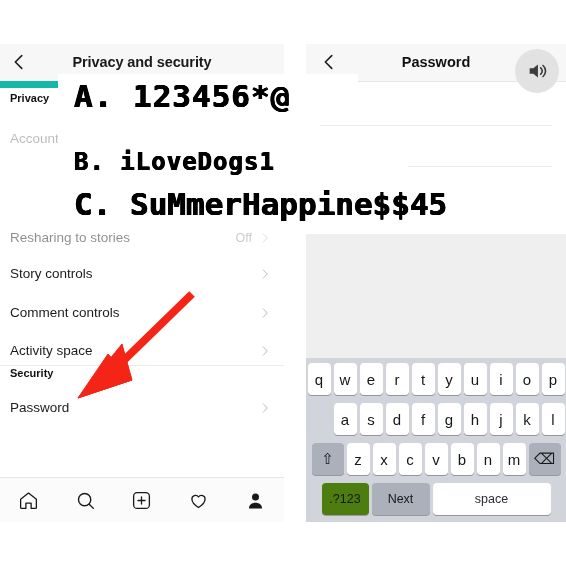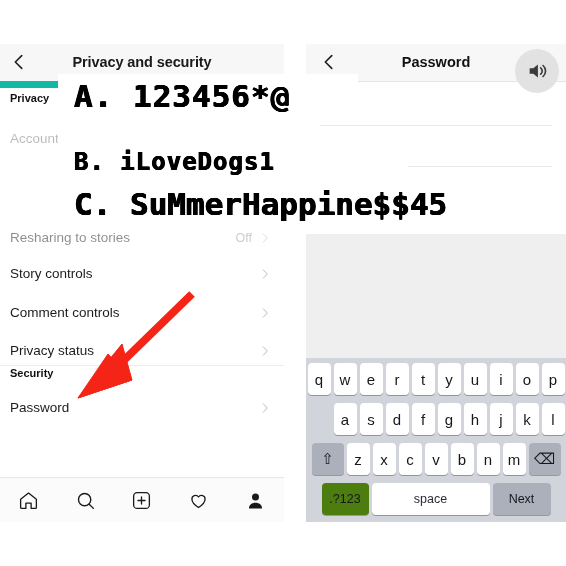--- a/index.html
+++ b/index.html
@@ -374,21 +374,21 @@
     <div class="row" style="top:250px;">
       <div class="row-label">Comment controls</div>
       <span class="row-chev">
         <svg viewBox="0 0 24 24" width="14" height="16" fill="none" stroke="currentColor" stroke-width="1.7" stroke-linecap="round" stroke-linejoin="round">
             <polyline points="9 5 16 12 9 19"></polyline>
           </svg>
       </span>
     </div>
 
     <div class="row" style="top:288px;">
-      <div class="row-label">Privacy status</div>
+      <div class="row-label">Activity space</div>
       <span class="row-chev">
         <svg viewBox="0 0 24 24" width="14" height="16" fill="none" stroke="currentColor" stroke-width="1.7" stroke-linecap="round" stroke-linejoin="round">
             <polyline points="9 5 16 12 9 19"></polyline>
           </svg>
       </span>
     </div>
 
     <div class="hairline" style="top:321px;"></div>
 
     <div class="section-head" style="top:323px;">Security</div>
@@ -499,22 +499,22 @@
         <div class="key">x</div>
         <div class="key">c</div>
         <div class="key">v</div>
         <div class="key">b</div>
         <div class="key">n</div>
         <div class="key">m</div>
         <div class="key wide">⌫</div>
       </div>
       <div class="krow r4">
         <div class="key num">.?123</div>
+        <div class="key next">Next</div>
         <div class="key space">space</div>
-        <div class="key next">Next</div>
       </div>
     </div>
   </div>
 
   <div class="volume-badge">
     <svg viewBox="0 0 24 24" width="22" height="22" fill="currentColor">
         <path d="M4 9v6h4l5 4V5L8 9H4z"></path>
         <path d="M16 8.5a4.5 4.5 0 0 1 0 7" fill="none" stroke="currentColor" stroke-width="1.8" stroke-linecap="round"></path>
         <path d="M18.6 6a8 8 0 0 1 0 12" fill="none" stroke="currentColor" stroke-width="1.8" stroke-linecap="round"></path>
       </svg>

